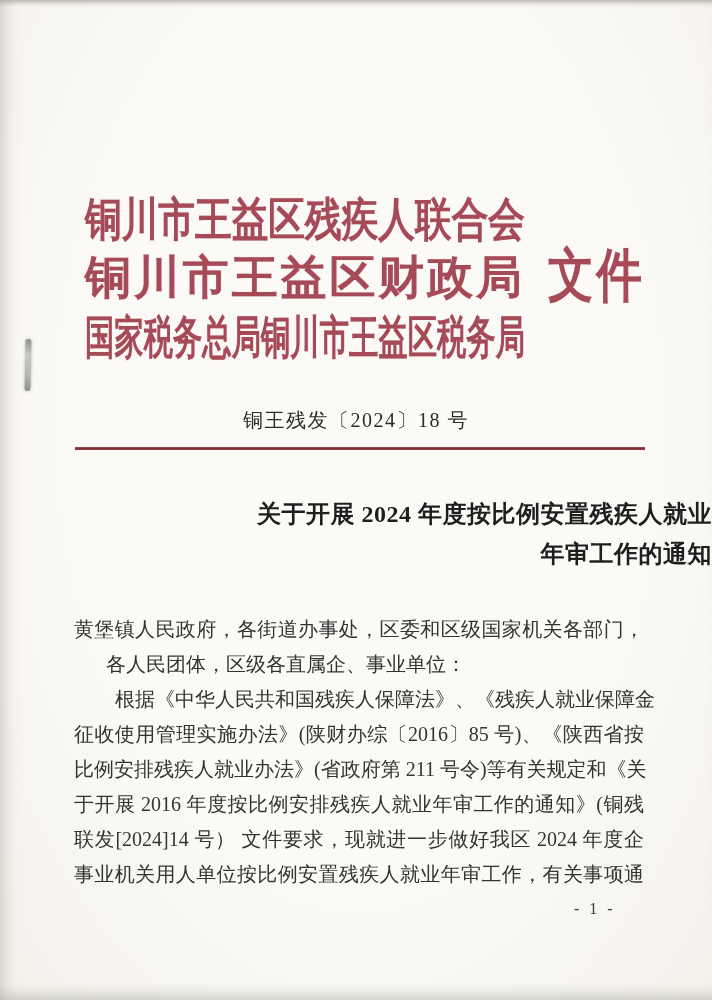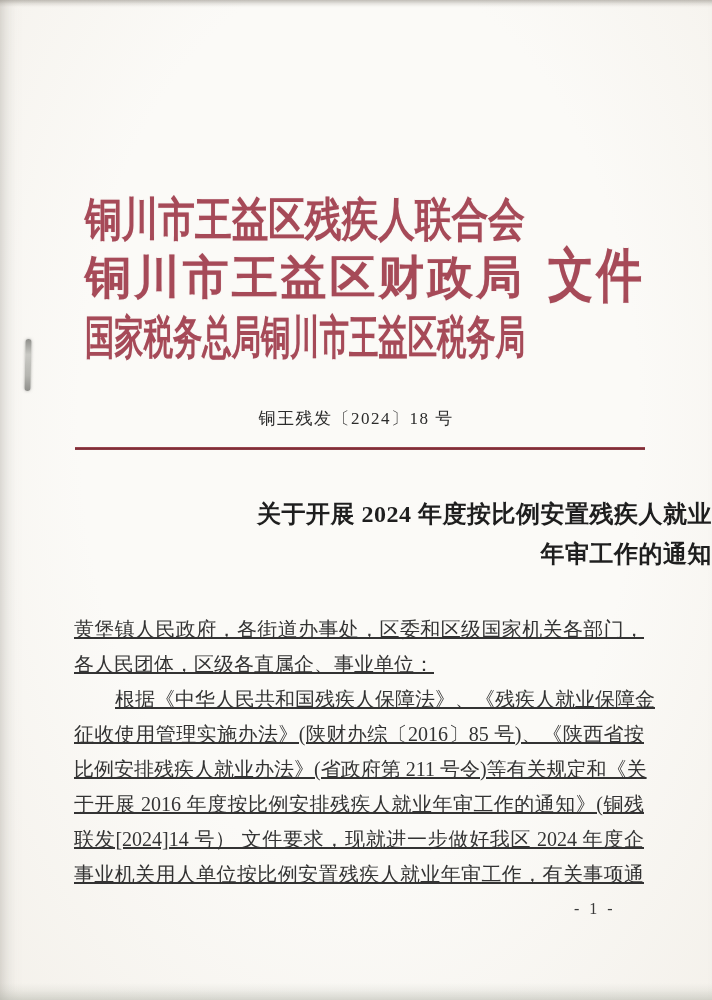--- a/index.html
+++ b/index.html
@@ -48,42 +48,42 @@
     position:absolute;left:463px;top:50px;
     color:#a64a58;font-weight:700;
     font-size:58px;line-height:64px;
     letter-spacing:4px;white-space:nowrap;
     transform-origin:left top;
     text-shadow:0 0 1px rgba(166,74,88,.35);
   }
   .docnum{
     position:absolute;left:0;top:407px;width:712px;
     text-align:center;
-    font-size:17px;letter-spacing:1.5px;color:#2b2b2b;
+    font-size:20px;letter-spacing:1.5px;color:#2b2b2b;
   }
   .redline{
     position:absolute;left:75px;top:447px;width:570px;height:3px;
     background:linear-gradient(to bottom,#a3505a,#7c2b34 55%,#96454f);
   }
   .title{
     position:absolute;left:0;top:494px;width:712px;
     text-align:right;
     font-size:24px;font-weight:700;line-height:40px;
     color:#1e1e1e;letter-spacing:.5px;
   }
   .body{
     position:absolute;left:74px;top:612px;width:570px;
-    font-size:20px;color:#333;text-decoration:underline;
+    font-size:20px;color:#333;
   }
   .bline{
     height:35px;line-height:35px;
     text-align:justify;text-align-last:justify;
     white-space:nowrap;
   }
-  .bline.short{text-align-last:left;}
+  .bline.short{text-align-last:left;margin-left:32px;}
   .bline.indent{text-indent:41px;}
   .pagenum{
     position:absolute;left:574px;top:900px;
     font-size:16px;letter-spacing:3px;color:#3a3a3a;
   }
 </style>
 </head>
 <body>
 
 <div class="page">

